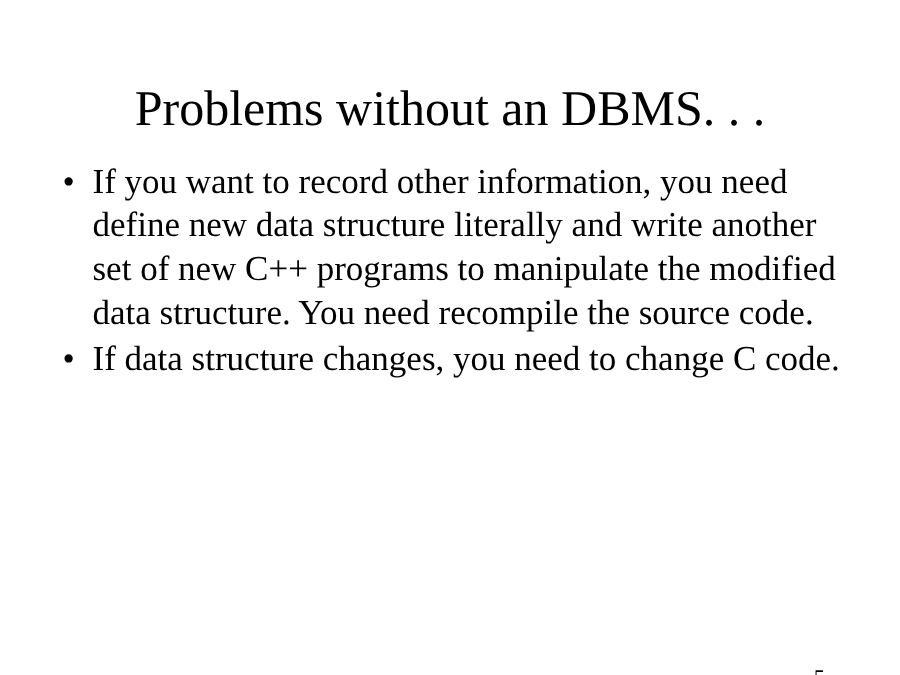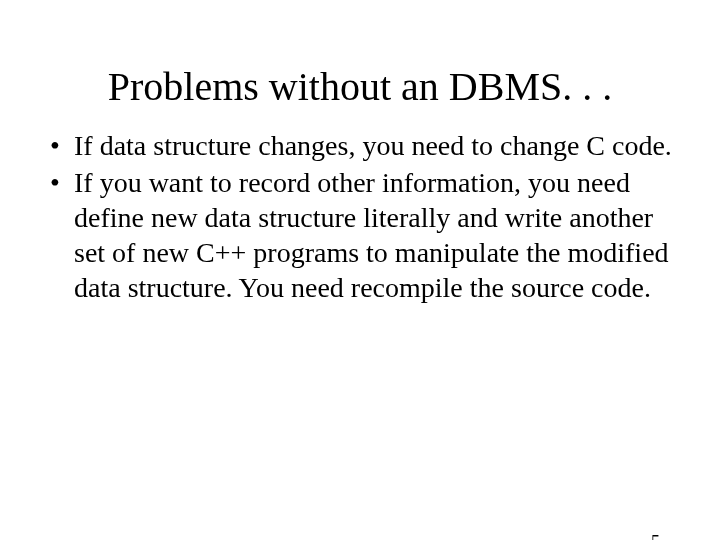--- a/index.html
+++ b/index.html
@@ -49,17 +49,17 @@
     right: 60px;
     font-size: 18px;
   }
 </style>
 </head>
 <body>
 
 <div class="slide">
   <h1 class="title">Problems without an DBMS. . .</h1>
   <ul class="bullets">
+    <li>If you want to record other information, you need define new data structure literally and write another set of new C++ programs to manipulate the modified data structure. You need recompile the source code.</li>
     <li>If data structure changes, you need to change C code.</li>
-    <li>If you want to record other information, you need define new data structure literally and write another set of new C++ programs to manipulate the modified data structure. You need recompile the source code.</li>
   </ul>
   <div class="page-num">5</div>
 </div>
 
 </body></html>

